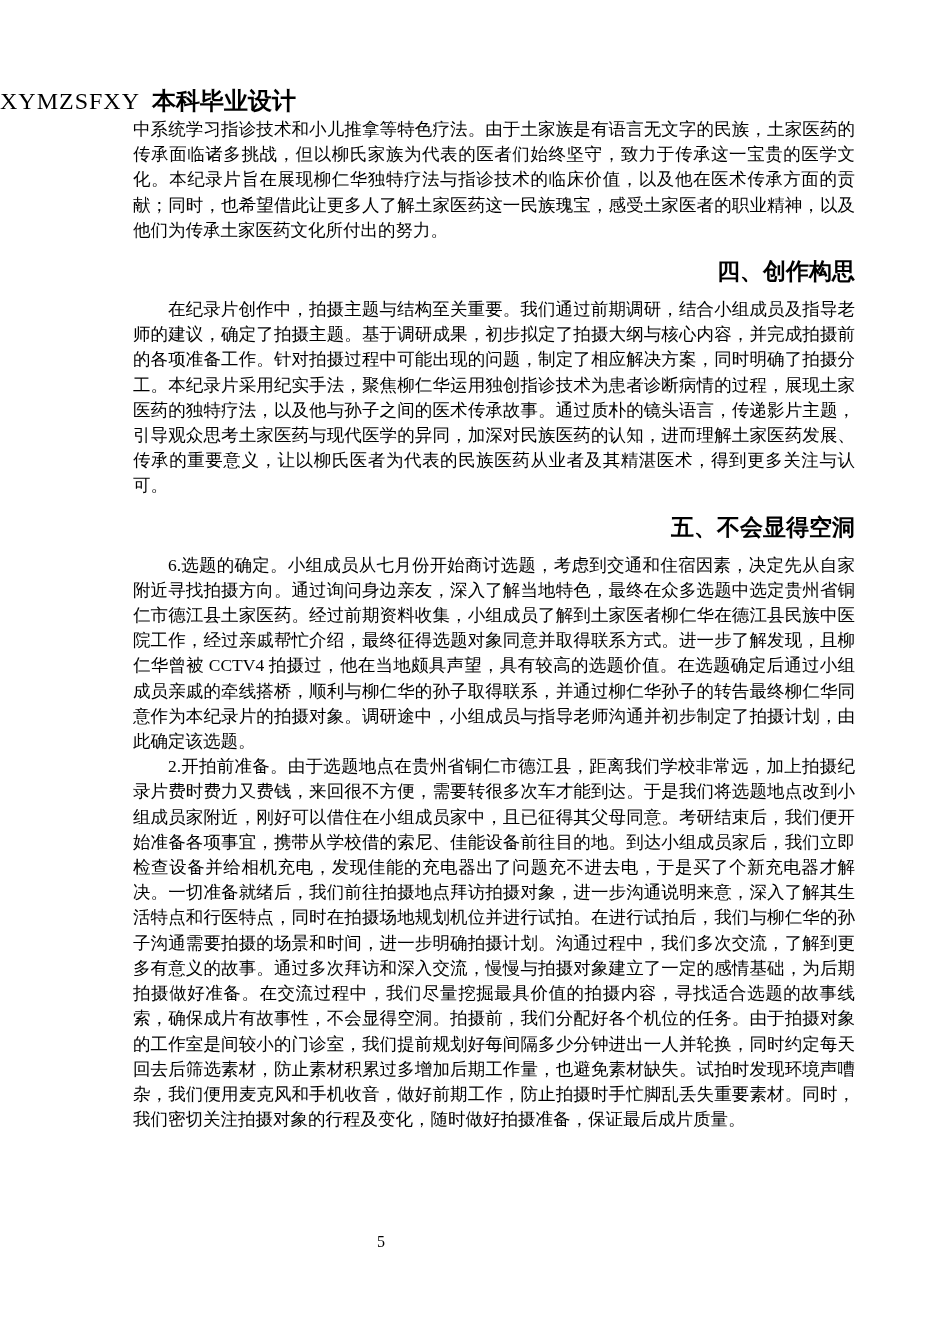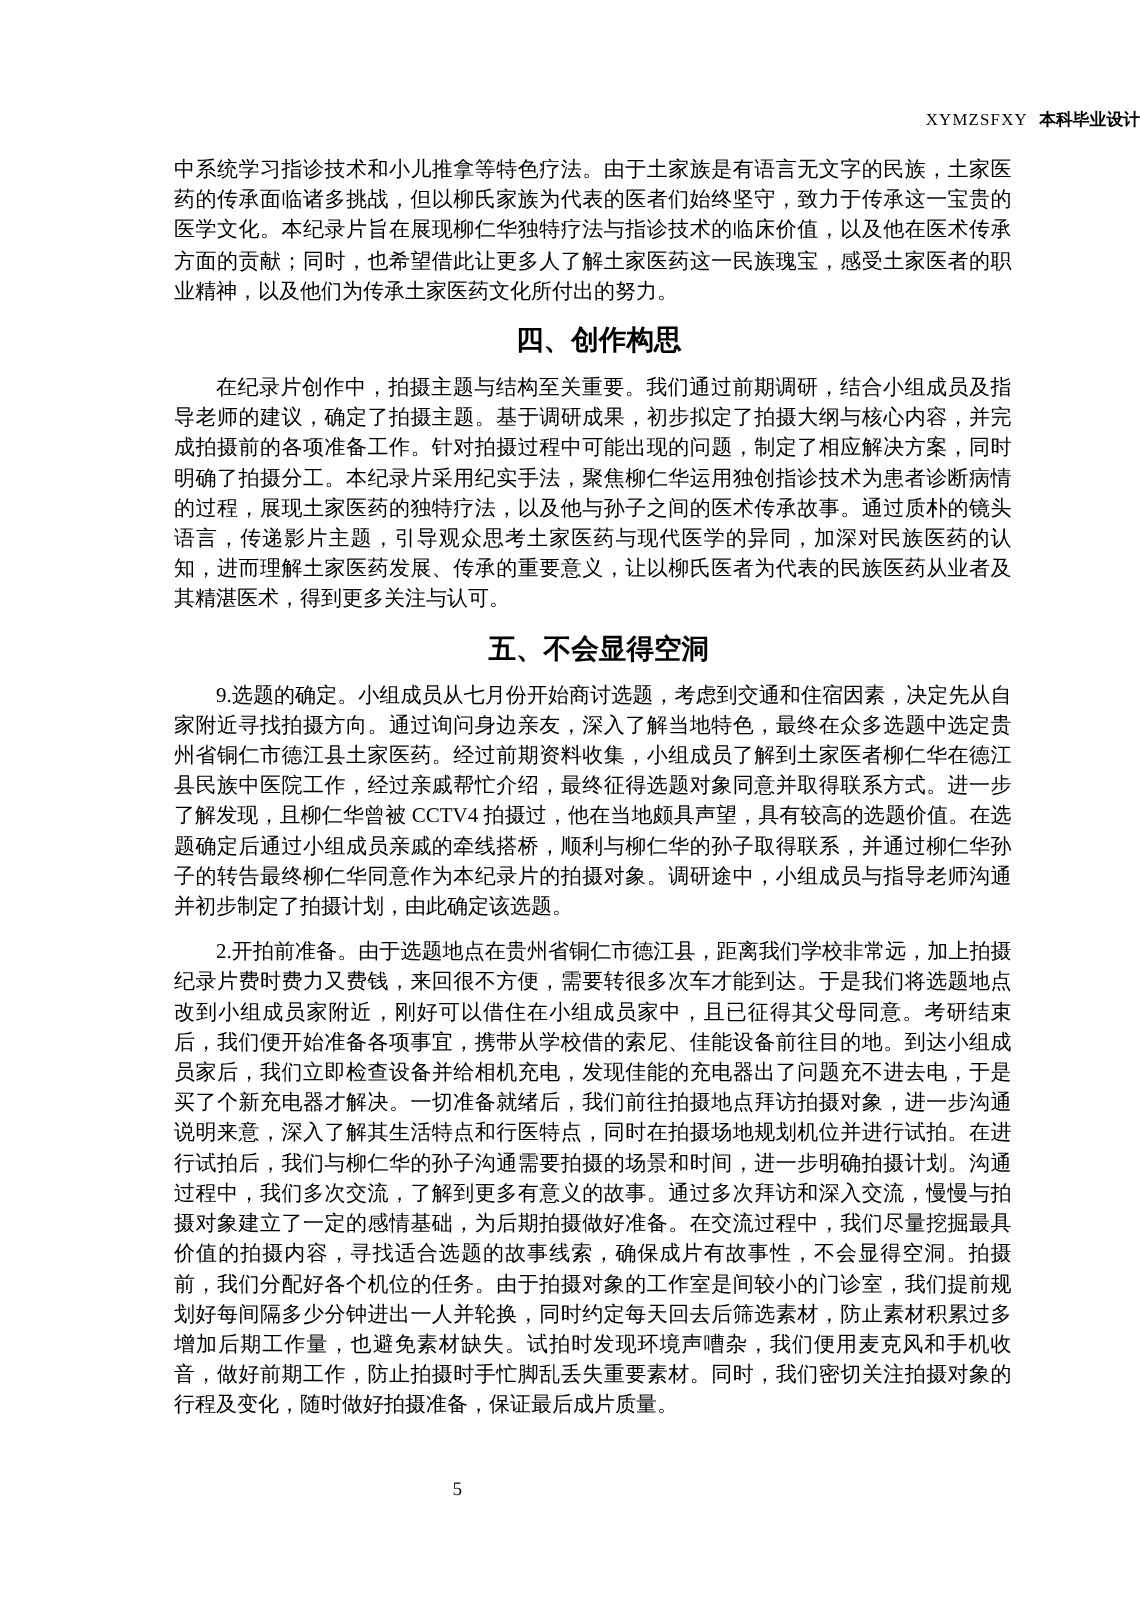--- a/index.html
+++ b/index.html
@@ -14,22 +14,22 @@
     background: #ffffff;
     color: #000000;
     font-family: "Liberation Serif", "DejaVu Serif", serif;
     overflow: hidden;
   }
   .doc-header {
     position: absolute;
     top: 88px;
     left: 0;
     width: 100%;
-    text-align: right;
-    font-size: 14px;
+    text-align: left;
+    font-size: 24px;
     line-height: 26px;
     white-space: nowrap;
   }
   .doc-header .latin {
     font-family: "Liberation Serif", "DejaVu Serif", serif;
     letter-spacing: 1px;
   }
   .doc-header .cn {
     font-weight: bold;
     font-family: "Liberation Serif", "DejaVu Serif", serif;
@@ -38,34 +38,34 @@
   .content {
     position: absolute;
     top: 117px;
     left: 133px;
     width: 722px;
     font-size: 17.5px;
     line-height: 25.2px;
     text-align: justify;
   }
   p.para {
-    margin: 12px;
+    margin: 0;
     padding: 0;
     text-indent: 2em;
   }
   p.para.continuation {
     text-indent: 0;
   }
   h2.section-heading {
     font-family: "Liberation Sans", "DejaVu Sans", sans-serif;
     font-weight: bold;
     font-size: 23px;
     line-height: 30px;
     margin: 13px 0 11px 10px;
-    text-align: center;
+    text-align: right;
   }
   .page-number {
     position: absolute;
     left: 377px;
     top: 1232px;
     font-size: 16px;
     line-height: 20px;
     font-family: "Liberation Serif", "DejaVu Serif", serif;
   }
 </style>
@@ -82,21 +82,21 @@
   <div class="content">
 
     <p class="para continuation">中系统学习指诊技术和小儿推拿等特色疗法。由于土家族是有语言无文字的民族，土家医药的传承面临诸多挑战，但以柳氏家族为代表的医者们始终坚守，致力于传承这一宝贵的医学文化。本纪录片旨在展现柳仁华独特疗法与指诊技术的临床价值，以及他在医术传承方面的贡献；同时，也希望借此让更多人了解土家医药这一民族瑰宝，感受土家医者的职业精神，以及他们为传承土家医药文化所付出的努力。</p>
 
     <h2 class="section-heading">四、创作构思</h2>
 
     <p class="para">在纪录片创作中，拍摄主题与结构至关重要。我们通过前期调研，结合小组成员及指导老师的建议，确定了拍摄主题。基于调研成果，初步拟定了拍摄大纲与核心内容，并完成拍摄前的各项准备工作。针对拍摄过程中可能出现的问题，制定了相应解决方案，同时明确了拍摄分工。本纪录片采用纪实手法，聚焦柳仁华运用独创指诊技术为患者诊断病情的过程，展现土家医药的独特疗法，以及他与孙子之间的医术传承故事。通过质朴的镜头语言，传递影片主题，引导观众思考土家医药与现代医学的异同，加深对民族医药的认知，进而理解土家医药发展、传承的重要意义，让以柳氏医者为代表的民族医药从业者及其精湛医术，得到更多关注与认可。</p>
 
     <h2 class="section-heading">五、不会显得空洞</h2>
 
-    <p class="para">9.选题的确定。小组成员从七月份开始商讨选题，考虑到交通和住宿因素，决定先从自家附近寻找拍摄方向。通过询问身边亲友，深入了解当地特色，最终在众多选题中选定贵州省铜仁市德江县土家医药。经过前期资料收集，小组成员了解到土家医者柳仁华在德江县民族中医院工作，经过亲戚帮忙介绍，最终征得选题对象同意并取得联系方式。进一步了解发现，且柳仁华曾被 CCTV4 拍摄过，他在当地颇具声望，具有较高的选题价值。在选题确定后通过小组成员亲戚的牵线搭桥，顺利与柳仁华的孙子取得联系，并通过柳仁华孙子的转告最终柳仁华同意作为本纪录片的拍摄对象。调研途中，小组成员与指导老师沟通并初步制定了拍摄计划，由此确定该选题。</p>
+    <p class="para">6.选题的确定。小组成员从七月份开始商讨选题，考虑到交通和住宿因素，决定先从自家附近寻找拍摄方向。通过询问身边亲友，深入了解当地特色，最终在众多选题中选定贵州省铜仁市德江县土家医药。经过前期资料收集，小组成员了解到土家医者柳仁华在德江县民族中医院工作，经过亲戚帮忙介绍，最终征得选题对象同意并取得联系方式。进一步了解发现，且柳仁华曾被 CCTV4 拍摄过，他在当地颇具声望，具有较高的选题价值。在选题确定后通过小组成员亲戚的牵线搭桥，顺利与柳仁华的孙子取得联系，并通过柳仁华孙子的转告最终柳仁华同意作为本纪录片的拍摄对象。调研途中，小组成员与指导老师沟通并初步制定了拍摄计划，由此确定该选题。</p>
 
     <p class="para">2.开拍前准备。由于选题地点在贵州省铜仁市德江县，距离我们学校非常远，加上拍摄纪录片费时费力又费钱，来回很不方便，需要转很多次车才能到达。于是我们将选题地点改到小组成员家附近，刚好可以借住在小组成员家中，且已征得其父母同意。考研结束后，我们便开始准备各项事宜，携带从学校借的索尼、佳能设备前往目的地。到达小组成员家后，我们立即检查设备并给相机充电，发现佳能的充电器出了问题充不进去电，于是买了个新充电器才解决。一切准备就绪后，我们前往拍摄地点拜访拍摄对象，进一步沟通说明来意，深入了解其生活特点和行医特点，同时在拍摄场地规划机位并进行试拍。在进行试拍后，我们与柳仁华的孙子沟通需要拍摄的场景和时间，进一步明确拍摄计划。沟通过程中，我们多次交流，了解到更多有意义的故事。通过多次拜访和深入交流，慢慢与拍摄对象建立了一定的感情基础，为后期拍摄做好准备。在交流过程中，我们尽量挖掘最具价值的拍摄内容，寻找适合选题的故事线索，确保成片有故事性，不会显得空洞。拍摄前，我们分配好各个机位的任务。由于拍摄对象的工作室是间较小的门诊室，我们提前规划好每间隔多少分钟进出一人并轮换，同时约定每天回去后筛选素材，防止素材积累过多增加后期工作量，也避免素材缺失。试拍时发现环境声嘈杂，我们便用麦克风和手机收音，做好前期工作，防止拍摄时手忙脚乱丢失重要素材。同时，我们密切关注拍摄对象的行程及变化，随时做好拍摄准备，保证最后成片质量。</p>
 
 
   </div>
 
   <div class="page-number">5</div>
 
 </div>
 

